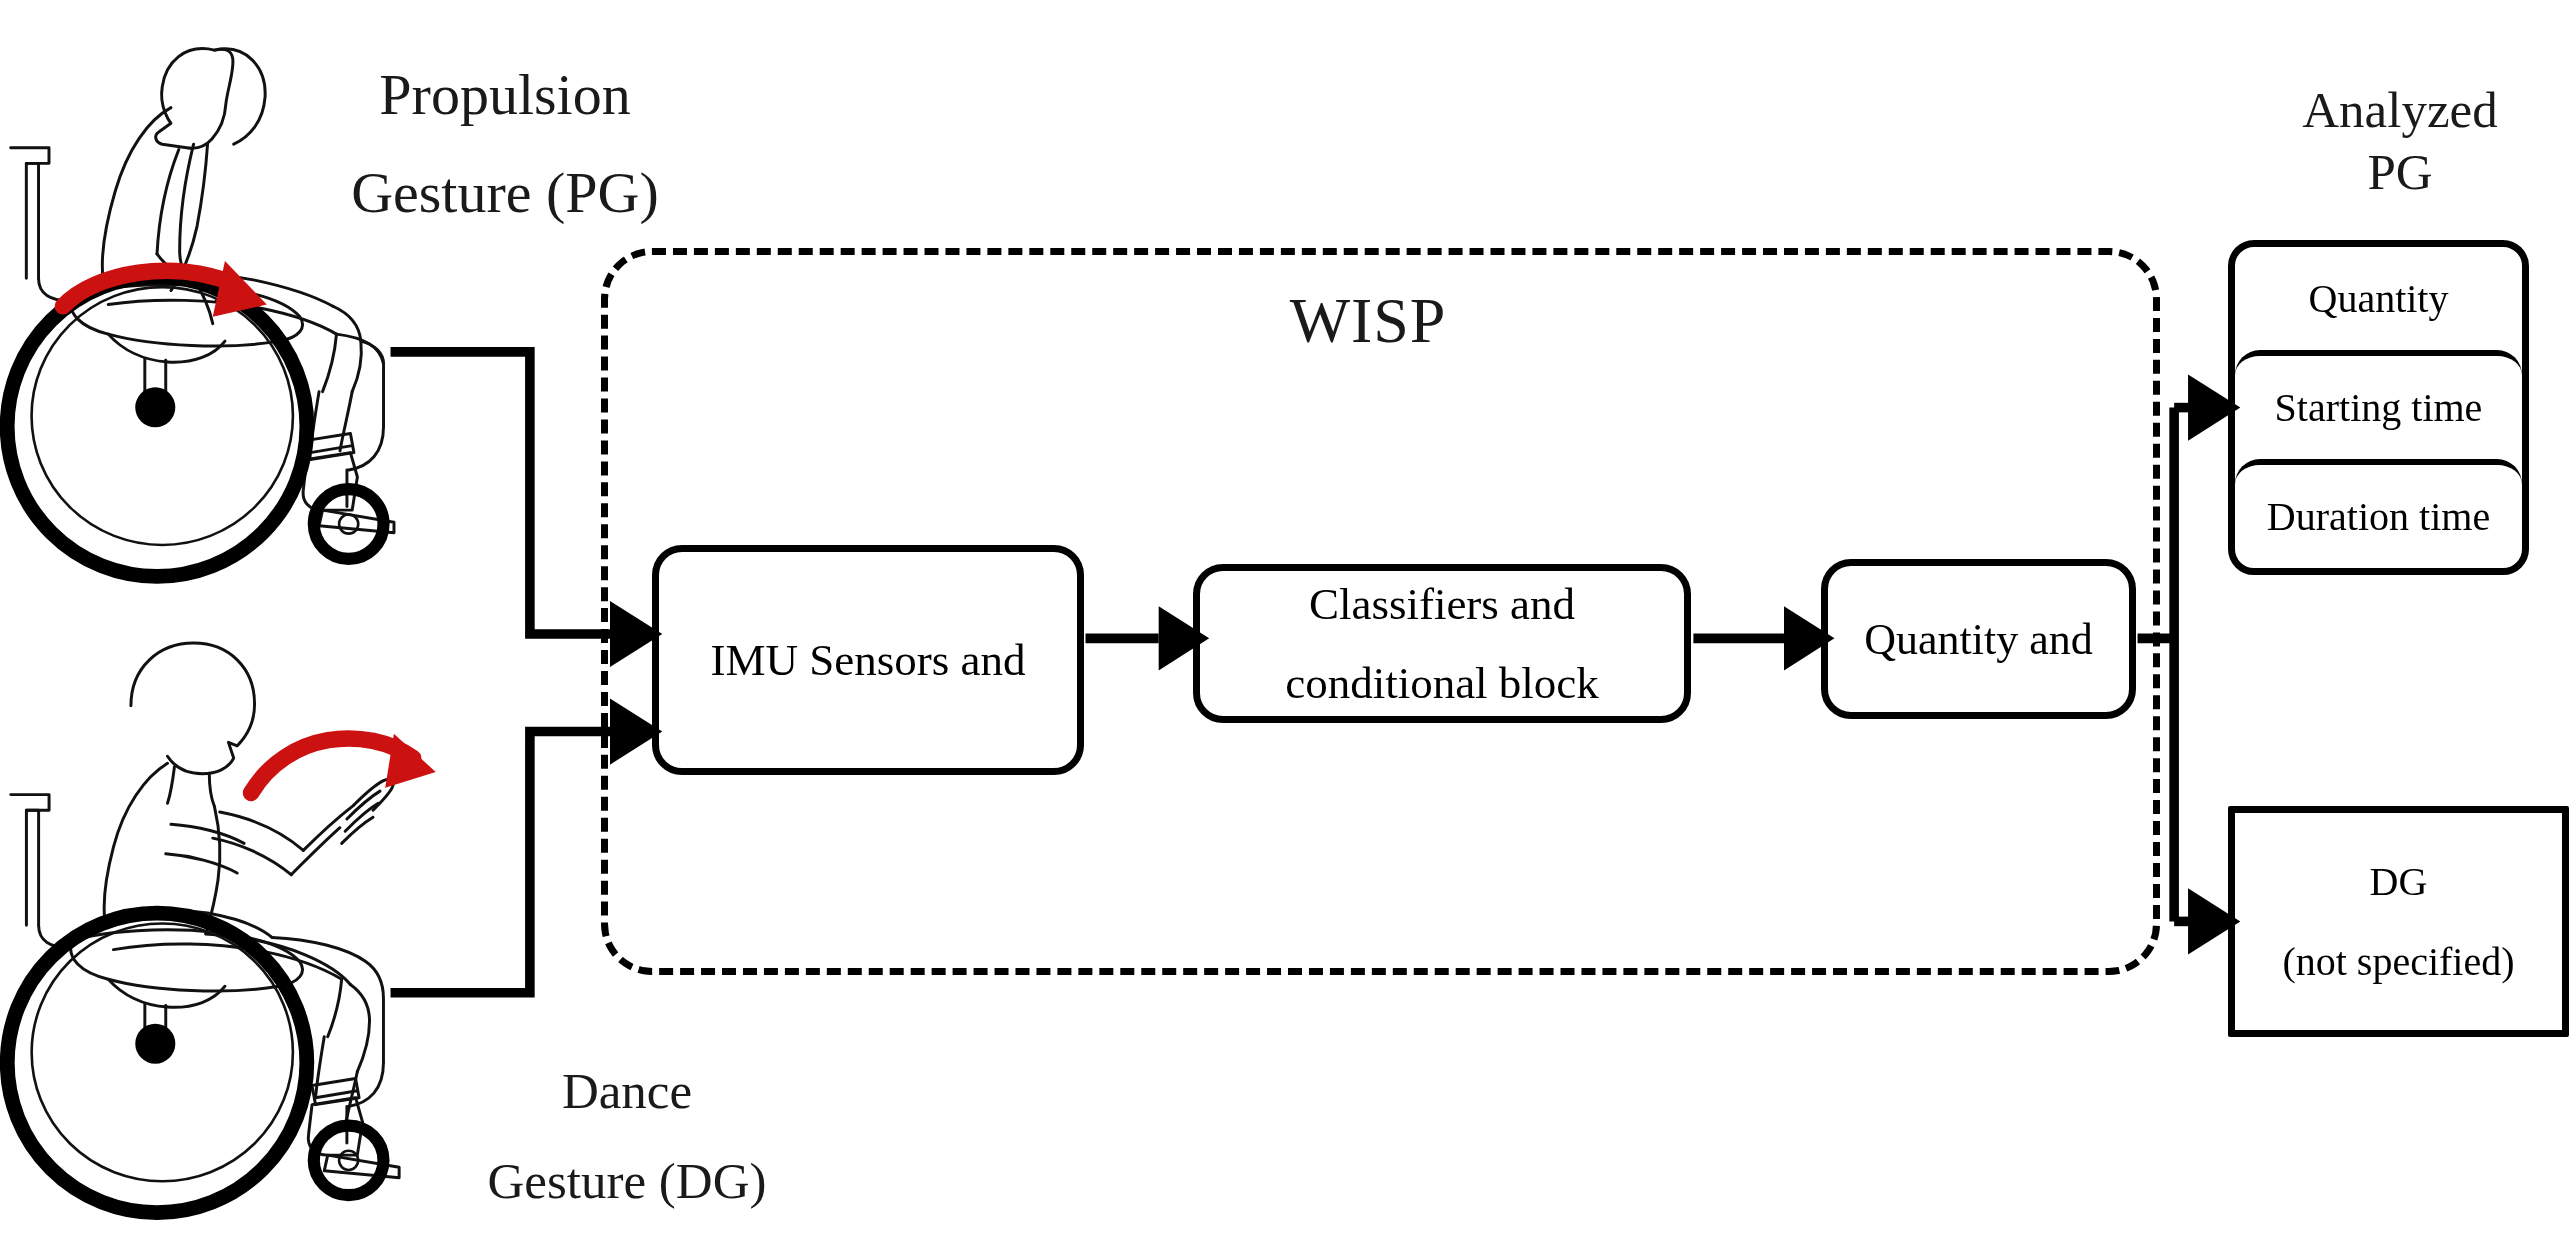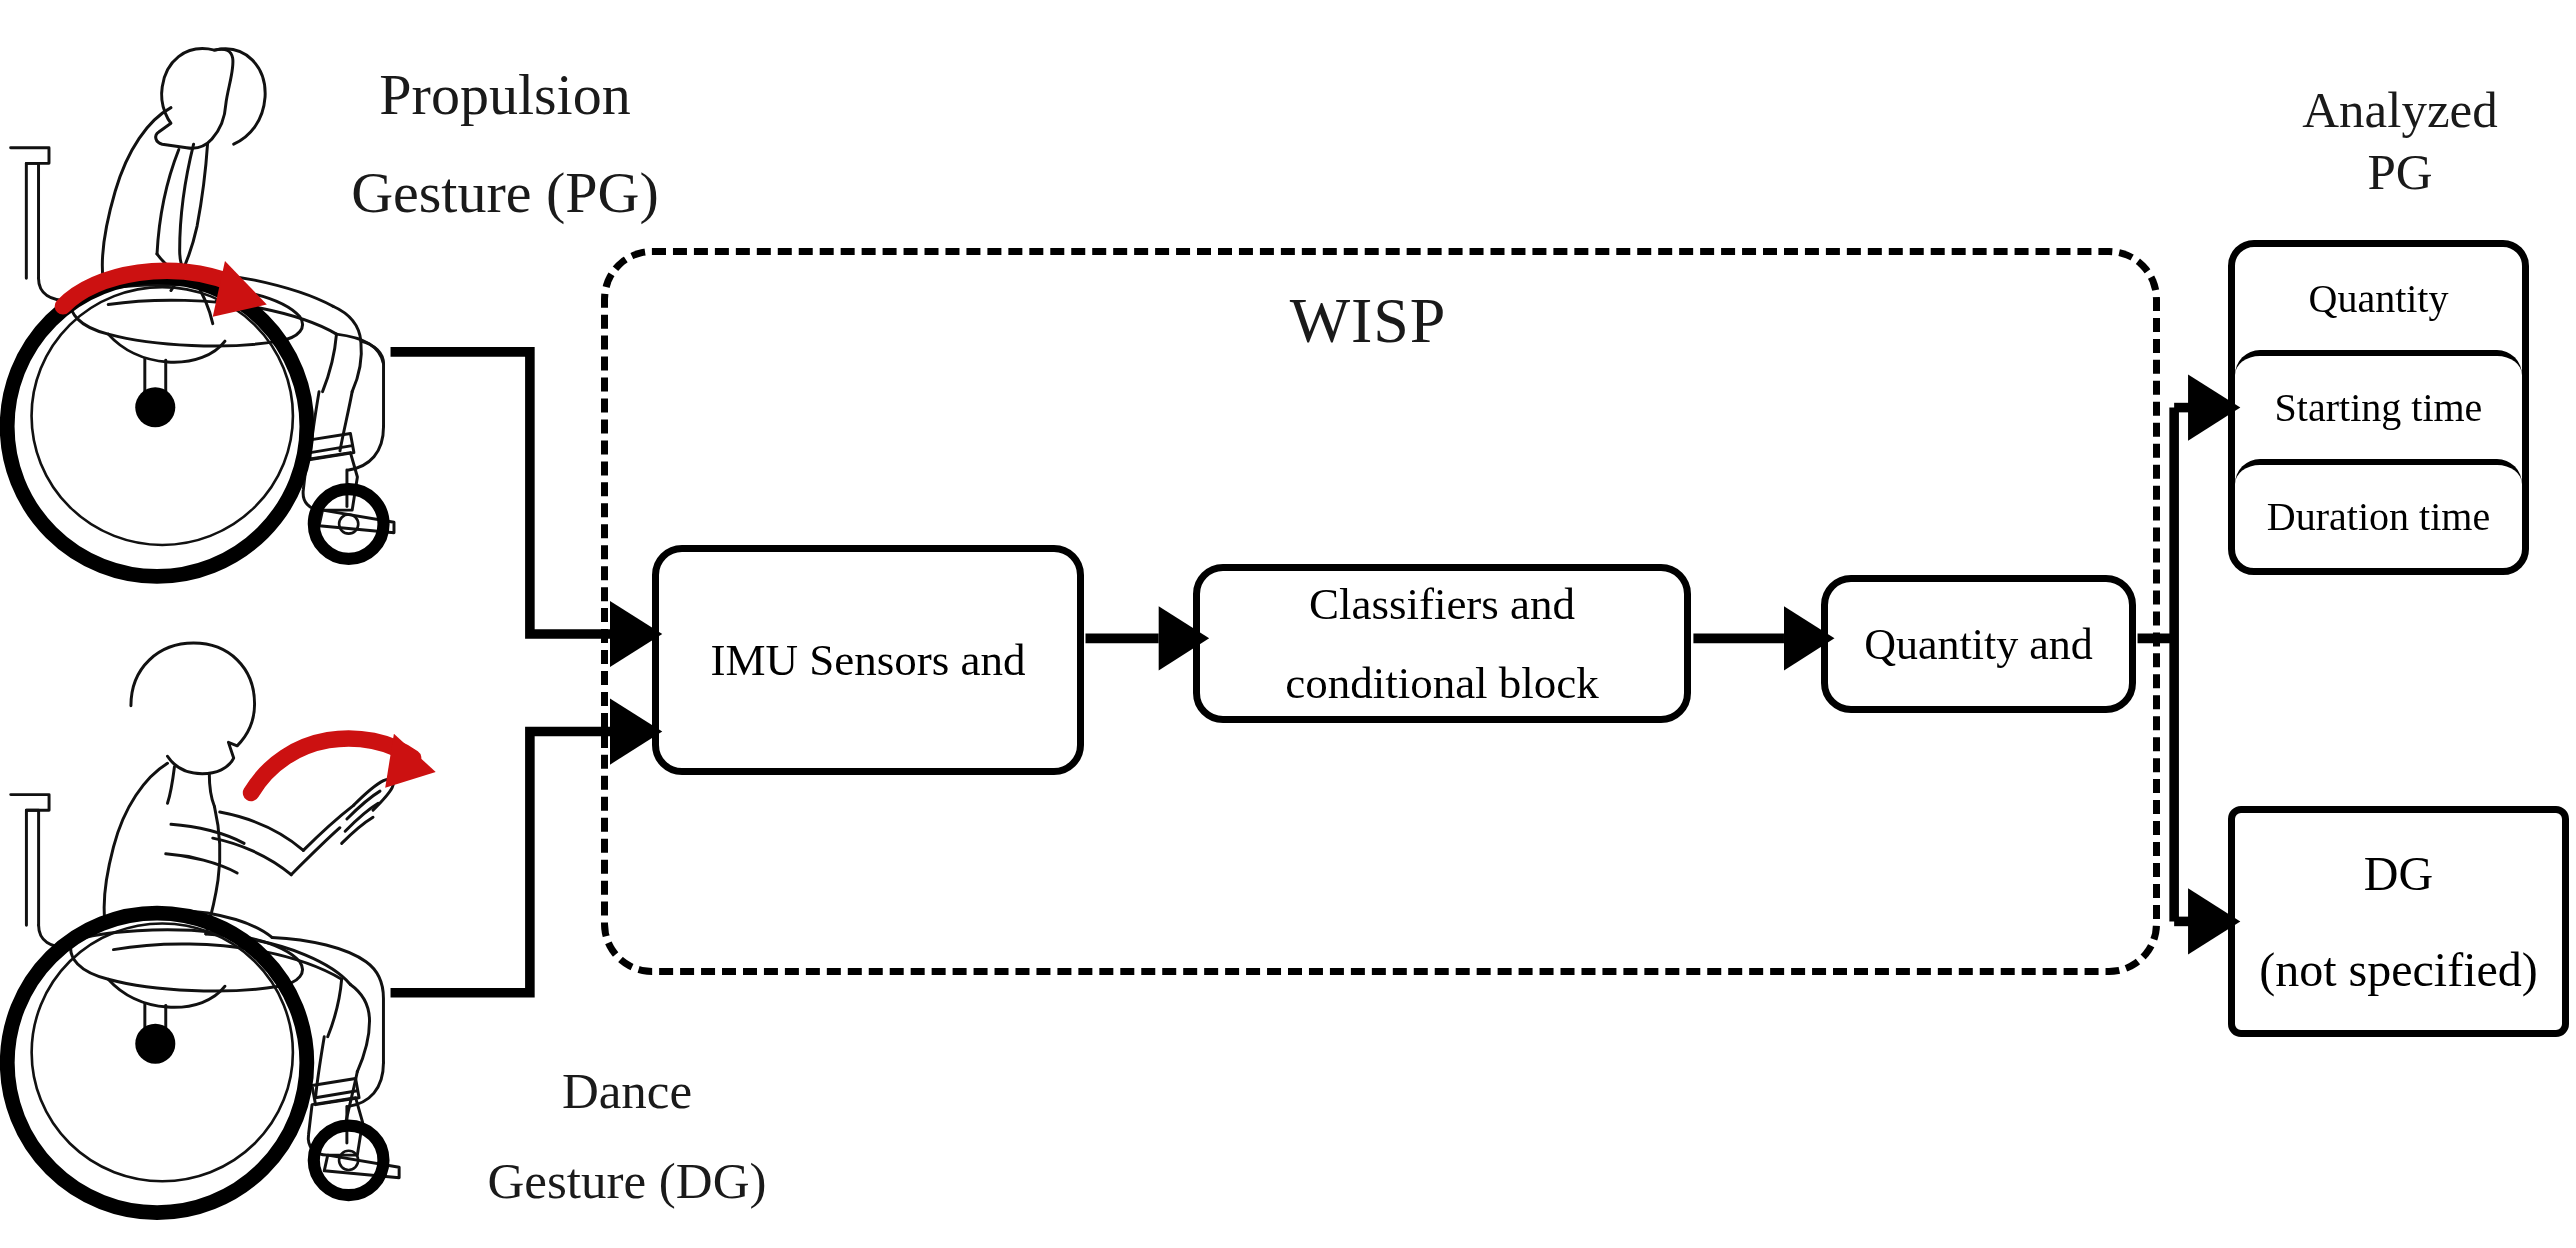--- a/index.html
+++ b/index.html
@@ -50,21 +50,21 @@
     flex-direction:column;
     align-items:center;
     justify-content:center;
     text-align:center;
     font-size:45px;
     line-height:1.75;
     padding:0 8.7px;
   }
   #box-imu{left:652px; top:497px; width:432px; height:230px;margin-top:48px;}
   #box-classifier{left:1193px; top:564px; width:498px; height:159px;}
-  #box-quantity{left:1821px; top:559px; width:315px; height:138px;margin-top:16px;}
+  #box-quantity{left:1821px; top:559px; width:315px; height:160px;}
   #box-quantity{font-size:44px;}
 
   
   #box-analyzed{
     position:absolute;
     left:2228px; top:240px;
     width:301px; height:335px;
     border:7.8px solid #000;
     border-radius:26px;
     background:#fff;
@@ -81,28 +81,28 @@
     font-size:40px;
     text-align:center;
   }
   #box-analyzed .row + .row{border-top:6.1px solid #000;border-radius:25px;}
 
   #box-dg{
     position:absolute;
     left:2228px; top:806px;
     width:341px; height:231px;
     border:7.8px solid #000;
-    border-radius:13px;
+    border-radius:2px;
     background:#fff;
     box-sizing:border-box;
     display:flex;
     flex-direction:column;
     align-items:center;
     justify-content:center;
-    font-size:48px;
+    font-size:40px;
     line-height:2.0;
   }
 
   
   #label-pg{ left:296px; top:4.4px;  width:418px; font-size:58px; }
   #label-pg .l2{display:block; margin-top:37px;}
   #label-dg{ left:418px; top:1011px; width:418px; font-size:51px; }
   #label-dg .l2{display:block; margin-top:37px;}
   #label-analyzed{ left:2230px; top:30.5px; width:340px; font-size:51px; }
   #label-analyzed .l2{display:block; margin-top:8.7px;}

